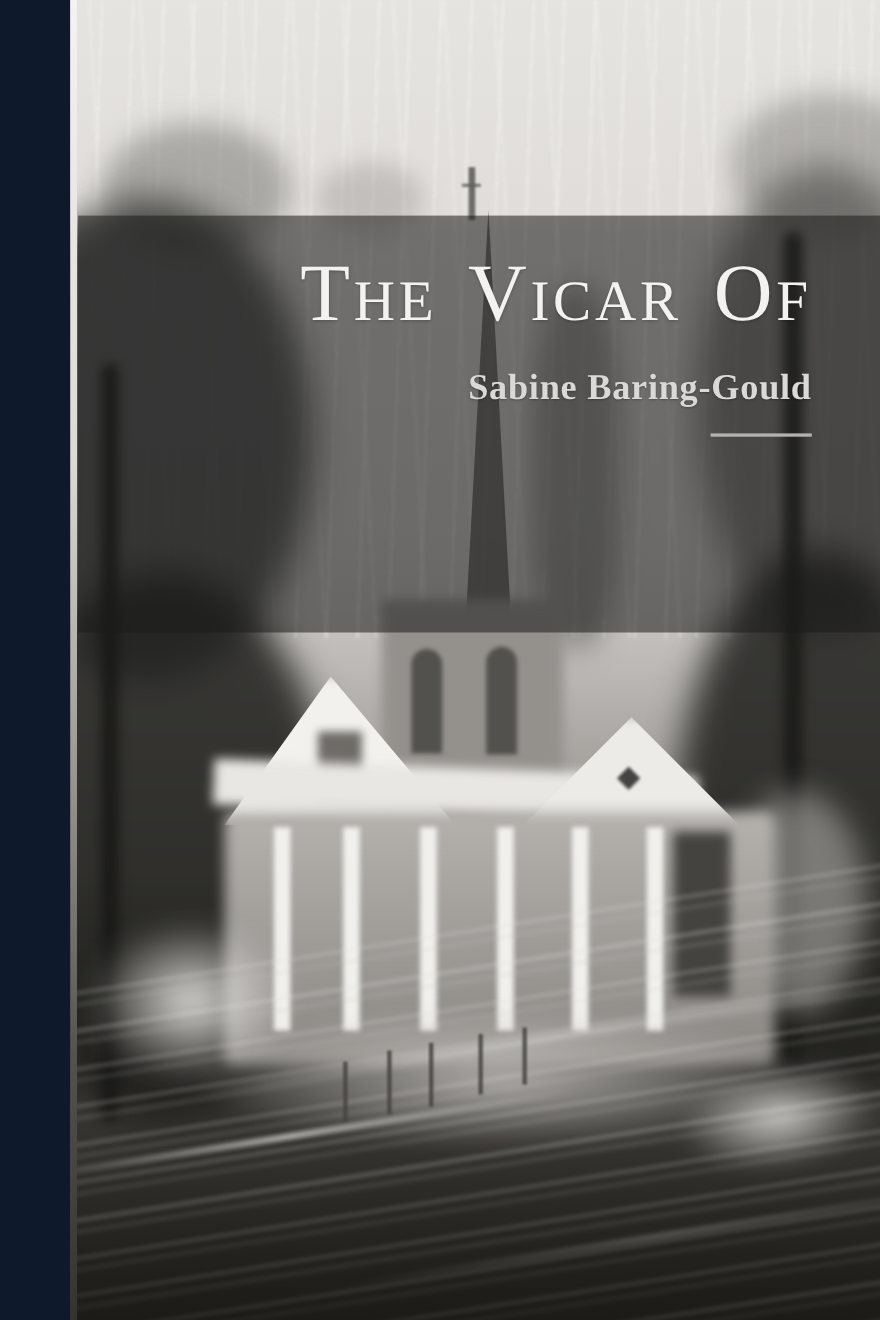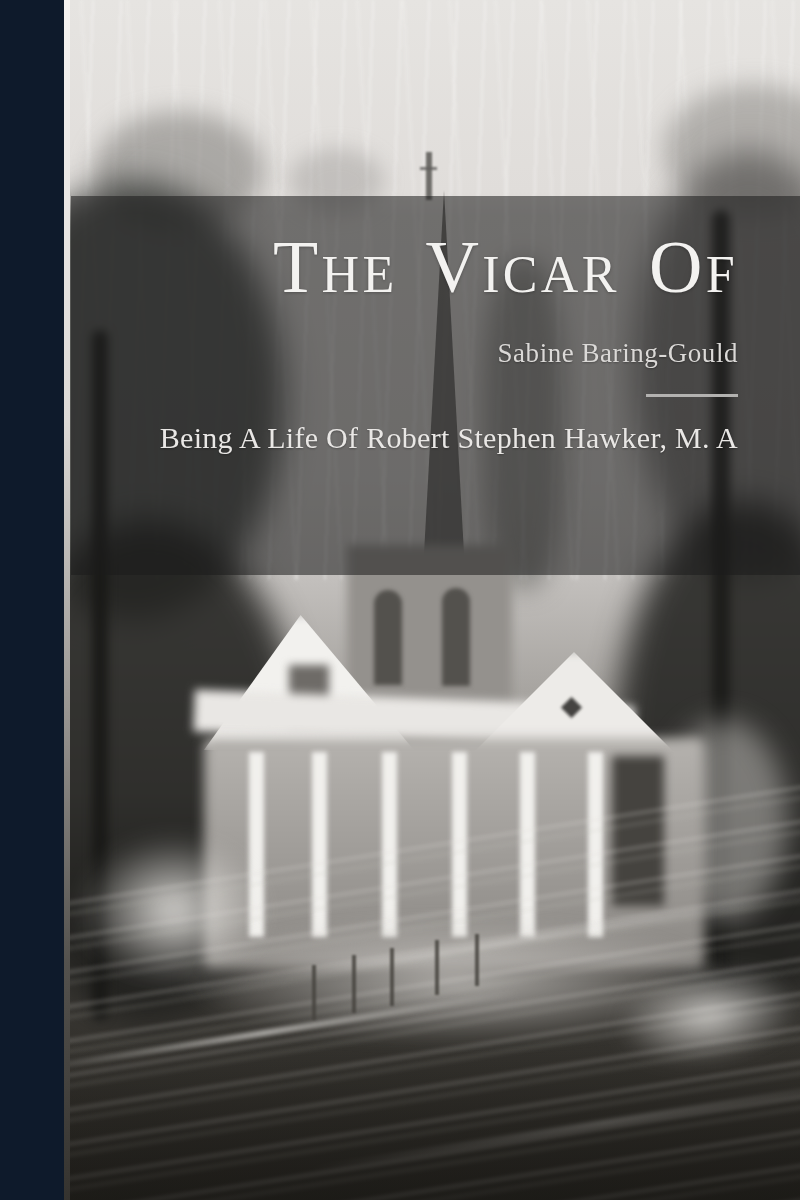--- a/index.html
+++ b/index.html
@@ -89,21 +89,21 @@
     text-align:right;color:#f3f2f0;
   }
   .title{
     margin:0;font-weight:normal;
     font-size:74px;line-height:82px;font-variant:small-caps;
     letter-spacing:.045em;word-spacing:.1em;color:#f3f2f0;
     text-shadow:0 1px 3px rgba(0,0,0,.25);
   }
   .title .line{display:block;}
   .author{
-    margin-top:26px;font-size:27px;line-height:38px;font-weight:normal;
+    margin-top:26px;font-size:33px;line-height:38px;font-weight:bold;
     letter-spacing:.02em;color:#dbd9d7;text-shadow:0 1px 2px rgba(0,0,0,.3);
   }
   .rule{width:92px;height:3px;margin:22px 0 0 auto;background:#b3b2b0;}
   .subtitle{
     margin-top:24px;font-size:30px;line-height:34px;
     letter-spacing:.01em;color:#e9e7e5;text-shadow:0 1px 2px rgba(0,0,0,.3);
   }
 </style>
 </head>
 <body>
@@ -165,16 +165,15 @@
   </div>
 
   <div class="edge-strip"></div>
 
   <div class="band">
     <h1 class="title">
       <span class="line">The Vicar Of</span>
     </h1>
     <div class="author">Sabine Baring-Gould</div>
     <div class="rule"></div>
-    <div class="subtitle">Being A Life Of Robert Stephen Hawker, M. A</div>
   </div>
 
 </div>
 
 </body></html>

